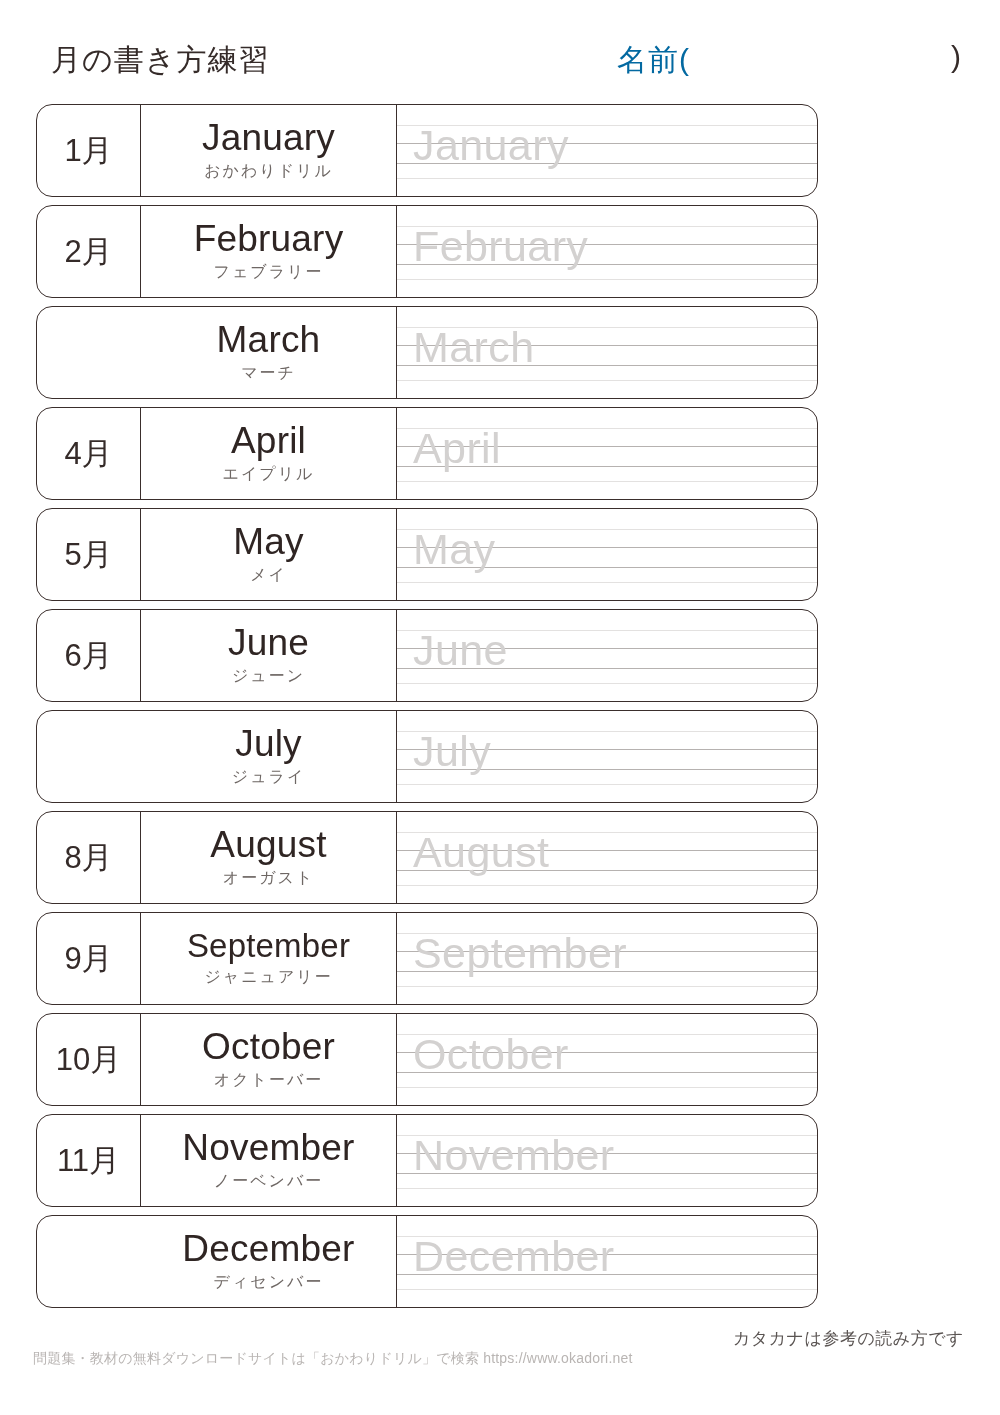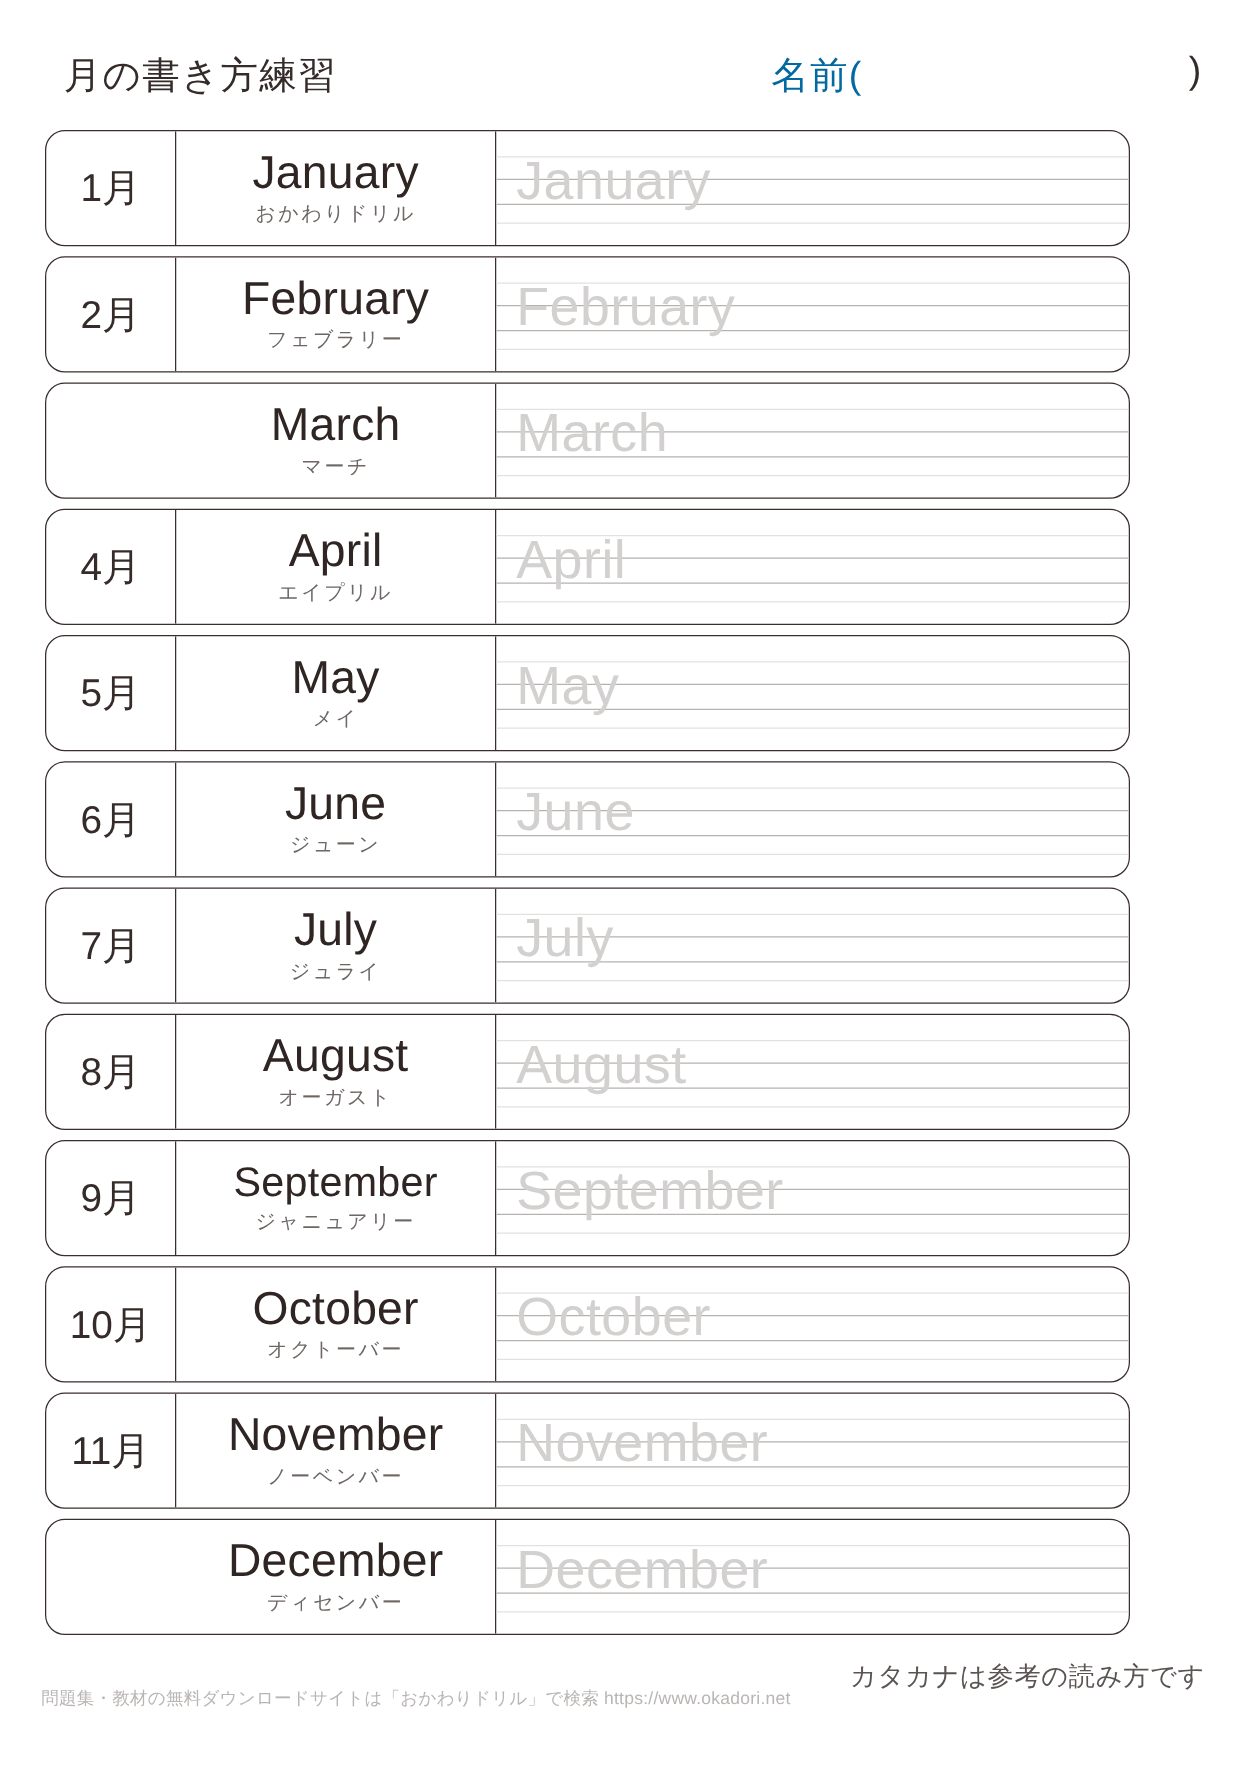--- a/index.html
+++ b/index.html
@@ -52,21 +52,21 @@
 
   
   .rows {
     position: absolute;
     left: 36px;
     top: 104px;
     width: 928px;
   }
   .month-row {
     position: relative;
-    width: 868px;
+    width: 782px;
     height: 93px;
     margin-bottom: 8px;
     border: 1.6px solid #3a2e2c;
     border-radius: 16px;
     background: #ffffff;
     box-sizing: border-box;
     overflow: hidden;
     text-decoration: underline;
   }
 
@@ -154,21 +154,21 @@
     color: #d3d1d0;
     letter-spacing: 0.4px;
     white-space: nowrap;
   }
 
   
   .katakana-note {
     position: absolute;
     right: 36px;
     top: 1327px;
-    font-size: 21px;
+    font-size: 17px;
     color: #5d5personally;
     color: #5a5452;
     letter-spacing: 0.5px;
     white-space: nowrap;
   }
   .footer-left {
     position: absolute;
     left: 33px;
     top: 1350px;
     font-size: 14px;
@@ -295,23 +295,20 @@
         <div class="guide-lines">
           <div class="gl g1"></div>
           <div class="gl g2"></div>
           <div class="gl g3"></div>
           <div class="gl g4"></div>
         </div>
         <div class="trace-word">June</div>
       </div>
     </div>
     <div class="month-row">
-      <div class="cell-number">
-        <span class="num-text">7月</span>
-      </div>
       <div class="cell-word">
         <span class="en">July</span>
         <span class="kana">ジュライ</span>
       </div>
       <div class="cell-practice">
         <div class="guide-lines">
           <div class="gl g1"></div>
           <div class="gl g2"></div>
           <div class="gl g3"></div>
           <div class="gl g4"></div>

